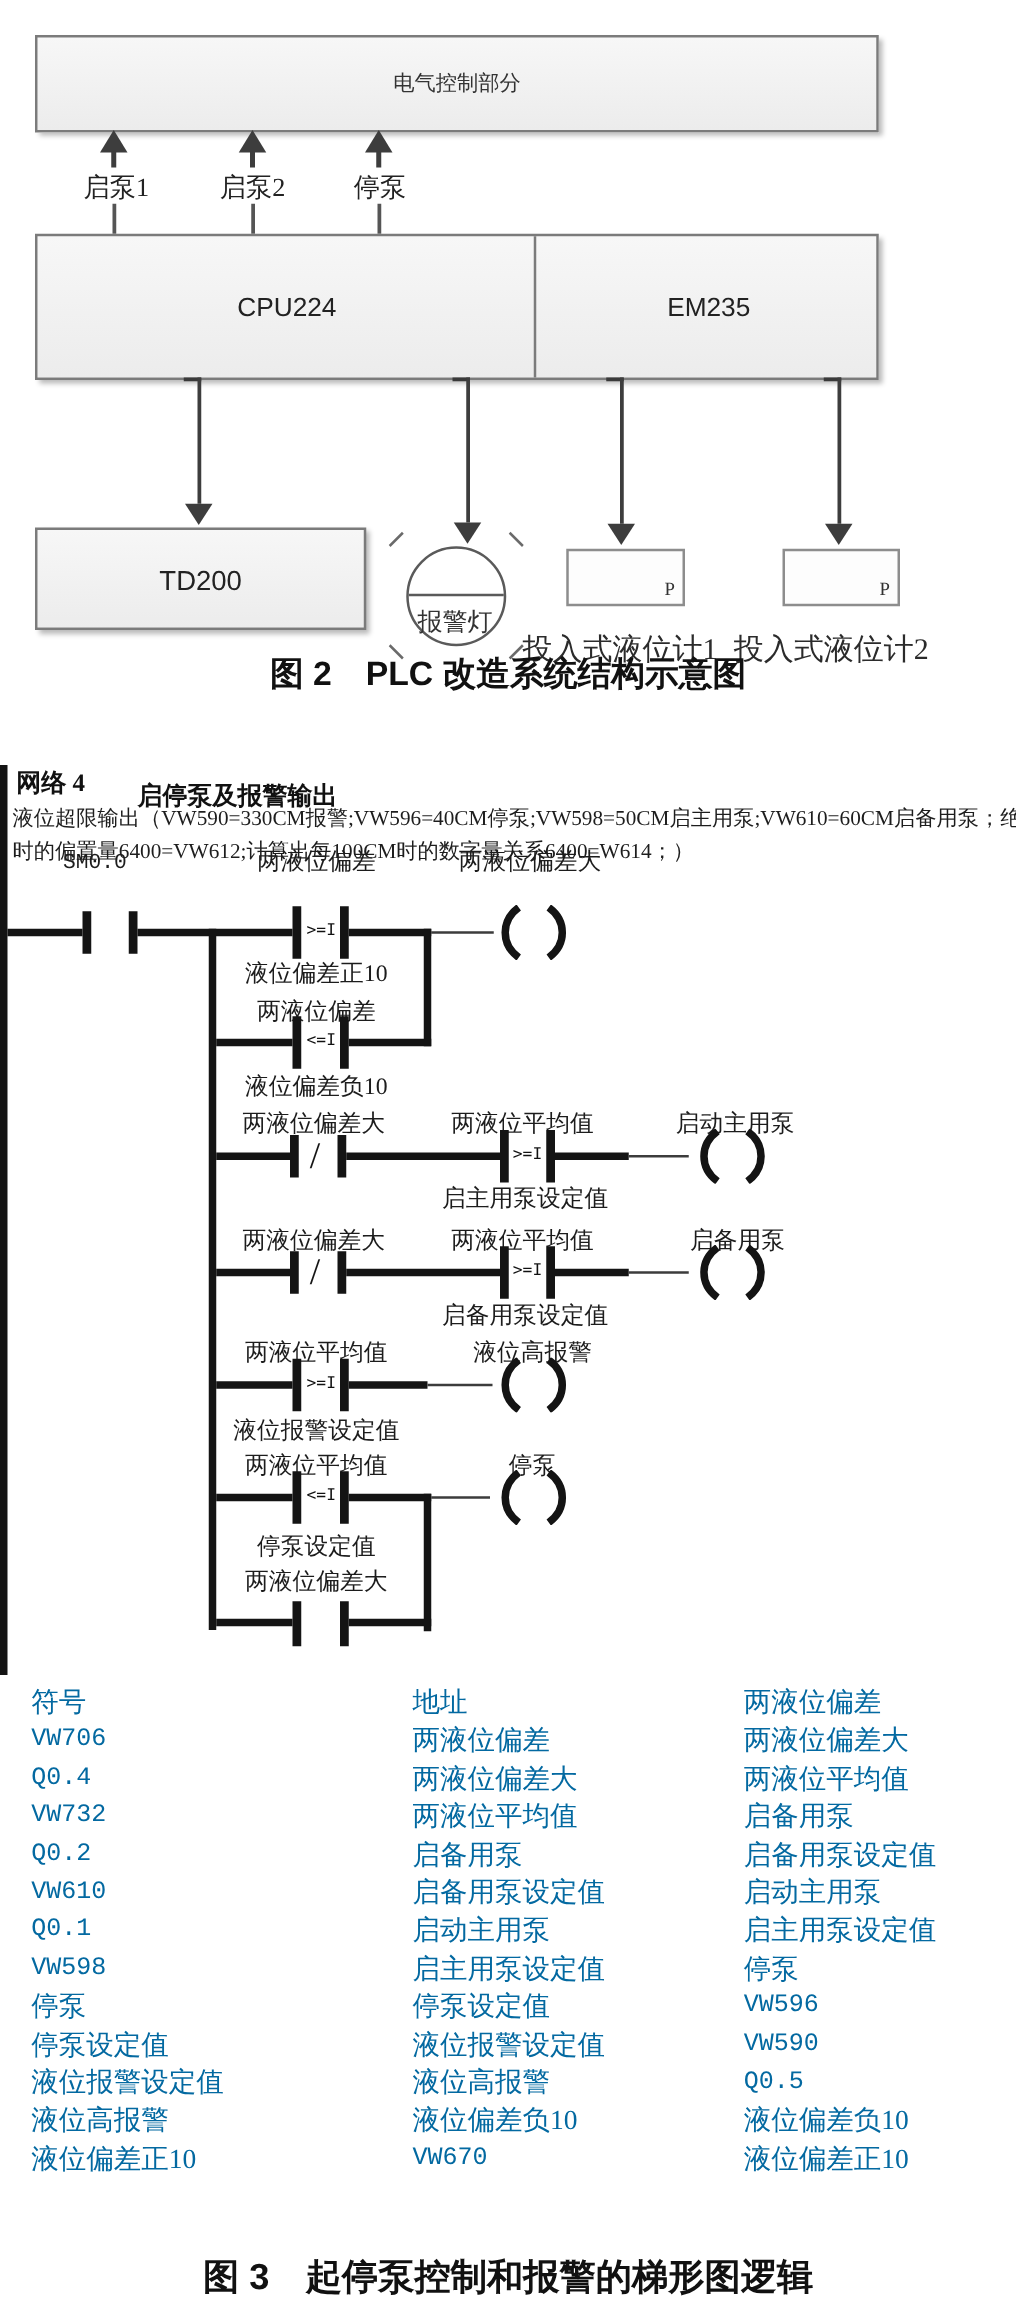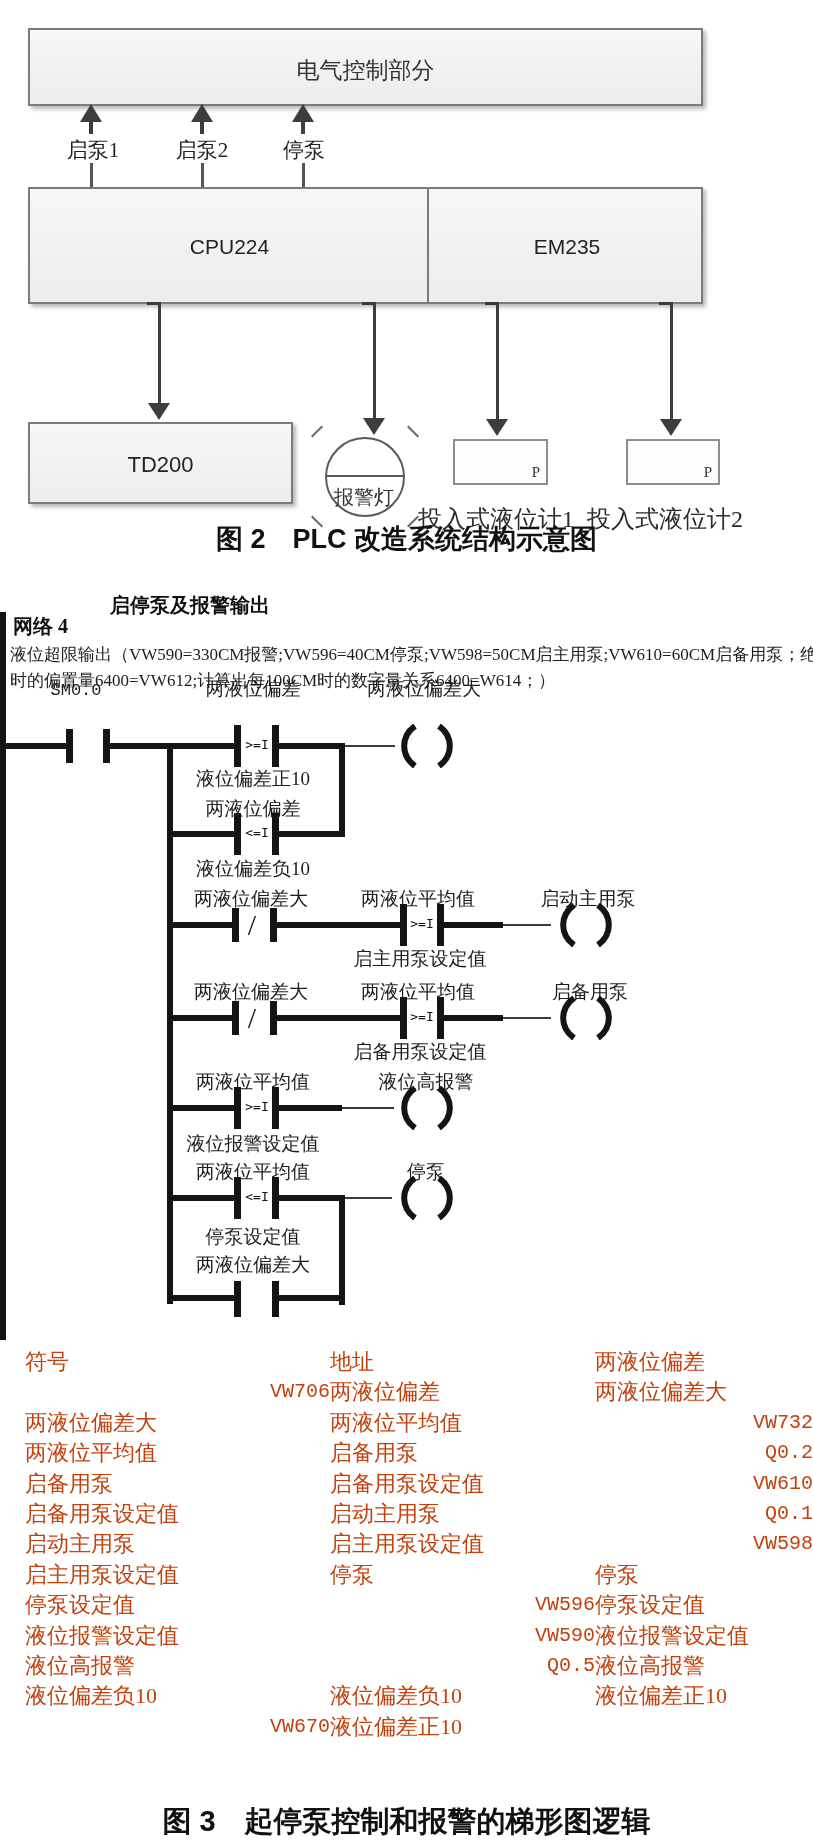--- a/index.html
+++ b/index.html
@@ -2,21 +2,21 @@
 <html><head>
 <meta charset="utf-8">
 <style>
   html,body{margin:0;padding:0;background:#ffffff;}
   .page{position:relative;width:813px;height:1847px;background:#ffffff;overflow:hidden;
         font-family:"Liberation Serif","DejaVu Serif",serif;color:#222;}
   
   .gbox{position:absolute;box-sizing:border-box;border:2px solid #7b7b7b;
         background:linear-gradient(180deg,#f7f7f7 0%,#ececec 100%);
         box-shadow:3px 3px 4px rgba(0,0,0,0.28);}
-  .boxlabel{position:absolute;width:100%;text-align:center;font-size:23px;color:#333;}
+  .boxlabel{position:absolute;width:100%;text-align:center;font-size:17px;color:#333;}
   .sanslabel{font-family:"Liberation Sans","DejaVu Sans",sans-serif;font-size:21px;color:#222;}
   
   .shaft{position:absolute;background:#3d3d3d;}
   .head-up{position:absolute;width:0;height:0;border-left:11px solid transparent;
            border-right:11px solid transparent;border-bottom:18px solid #3d3d3d;}
   .head-down{position:absolute;width:0;height:0;border-left:11px solid transparent;
              border-right:11px solid transparent;border-top:17px solid #3d3d3d;}
   .stub{position:absolute;width:3px;background:#555;}
   .hook{position:absolute;height:3px;background:#3a3a3a;}
   .siglabel{position:absolute;transform:translateX(-50%);white-space:nowrap;
@@ -41,22 +41,22 @@
   .op{position:absolute;transform:translateX(-50%);white-space:nowrap;
       font-family:"DejaVu Sans Mono",monospace;font-size:13px;color:#111;}
   .slash{position:absolute;transform:translateX(-50%);font-size:30px;line-height:40px;
          color:#141414;font-family:"Liberation Serif",serif;}
   .coil{position:absolute;}
   .nethdr{position:absolute;font-size:20px;font-weight:700;color:#111;white-space:nowrap;}
   .comment{position:absolute;font-size:17px;color:#1d1d1d;white-space:nowrap;}
   
   .symtable{position:absolute;left:0;top:1347px;width:813px;display:grid;
             grid-template-columns:305px 265px 1fr;padding-left:25px;box-sizing:border-box;}
-  .symtable .c{line-height:30.4px;font-size:22px;color:#c2410c;white-space:nowrap;}
-  .symtable .addr{font-family:"Liberation Mono","DejaVu Sans Mono",monospace;font-size:20px;text-align:right;}
+  .symtable .c{line-height:30.4px;font-size:22px;color:#0369a1;white-space:nowrap;}
+  .symtable .addr{font-family:"Liberation Mono","DejaVu Sans Mono",monospace;font-size:20px;}
 </style>
 </head>
 <body>
 
 <div class="page">
 
   <div class="gbox" style="left:28px;top:28px;width:675px;height:78px;">
     <div class="boxlabel" style="top:25px;">电气控制部分</div>
   </div>
 
@@ -118,21 +118,21 @@
   <div style="position:absolute;left:418px;top:503px;width:395px;display:flex;gap:13px;font-size:24px;color:#2b2b2b;white-space:nowrap;">
     <span>投入式液位计1</span>
     <span>投入式液位计2</span>
   </div>
 
   <div class="caption" style="top:521px;font-size:27px;">图 2　PLC 改造系统结构示意图</div>
 
   <div class="v" style="left:0;top:612px;height:728px;"></div>
 
   <div class="nethdr" style="left:13px;top:613px;">网络 4</div>
-  <div class="nethdr" style="left:110px;top:592px;">启停泵及报警输出</div>
+  <div class="nethdr" style="left:110px;top:623px;">启停泵及报警输出</div>
   <div class="comment" style="left:10px;top:643px;">液位超限输出（VW590=330CM报警;VW596=40CM停泵;VW598=50CM启主用泵;VW610=60CM启备用泵；绝对真空</div>
   <div class="comment" style="left:10px;top:669px;">时的偏置量6400=VW612;计算出每100CM时的数字量关系6400=W614；）</div>
 
   <div class="lbl mono" style="left:76px;top:681px;">SM0.0</div>
   <div class="lbl" style="left:253px;top:676px;">两液位偏差</div>
   <div class="lbl" style="left:424px;top:676px;">两液位偏差大</div>
 
   <div class="h" style="left:6px;top:743px;width:60px;"></div>
   <div class="bar" style="left:66px;top:729px;height:34px;"></div>
   <div class="bar" style="left:103px;top:729px;height:34px;"></div>
@@ -237,20 +237,21 @@
 
   <div class="symtable">
     <div class="c">符号</div>
     <div class="c">地址</div>
 
     <div class="c">两液位偏差</div>
     <div class="c addr">VW706</div>
     <div class="c">两液位偏差</div>
 
     <div class="c">两液位偏差大</div>
+    <div class="c addr">Q0.4</div>
     <div class="c">两液位偏差大</div>
 
     <div class="c">两液位平均值</div>
     <div class="c addr">VW732</div>
     <div class="c">两液位平均值</div>
 
     <div class="c">启备用泵</div>
     <div class="c addr">Q0.2</div>
     <div class="c">启备用泵</div>
 

